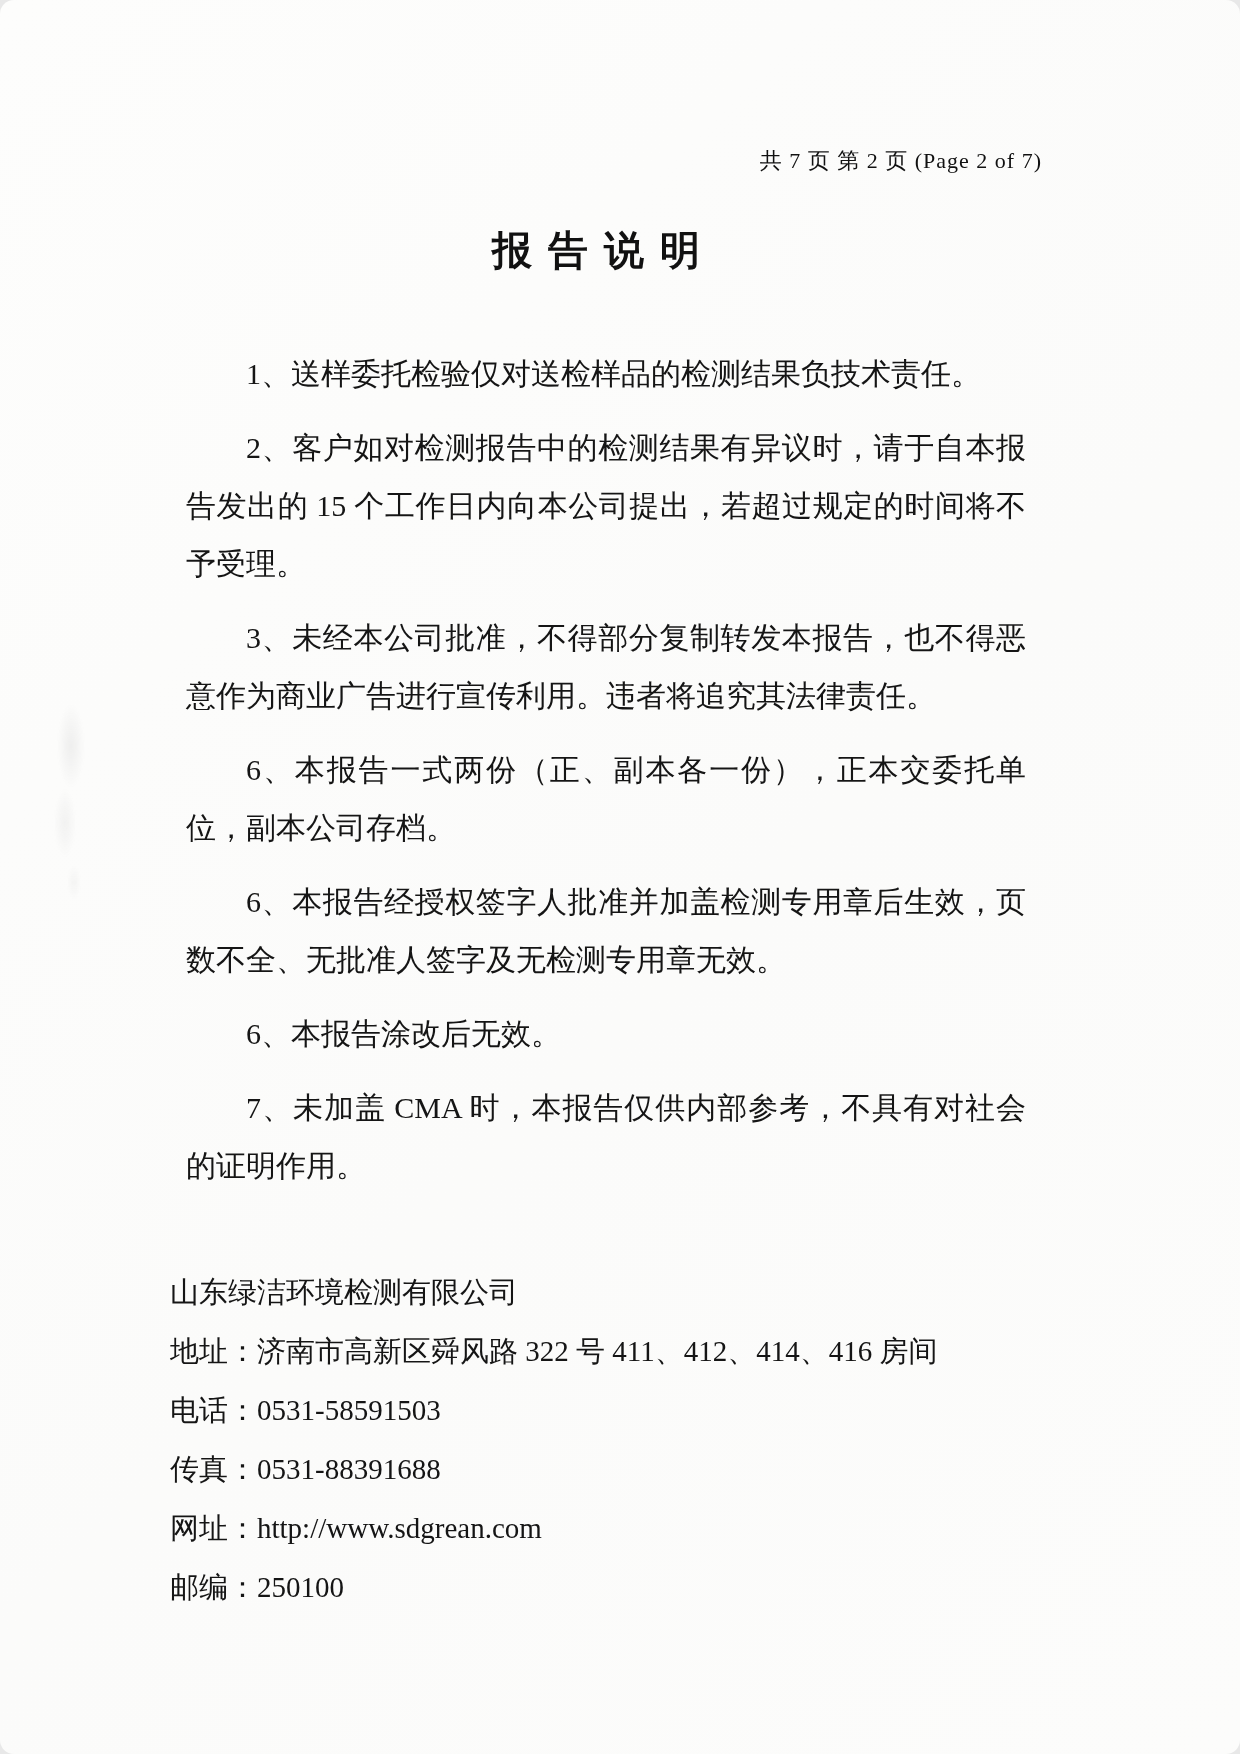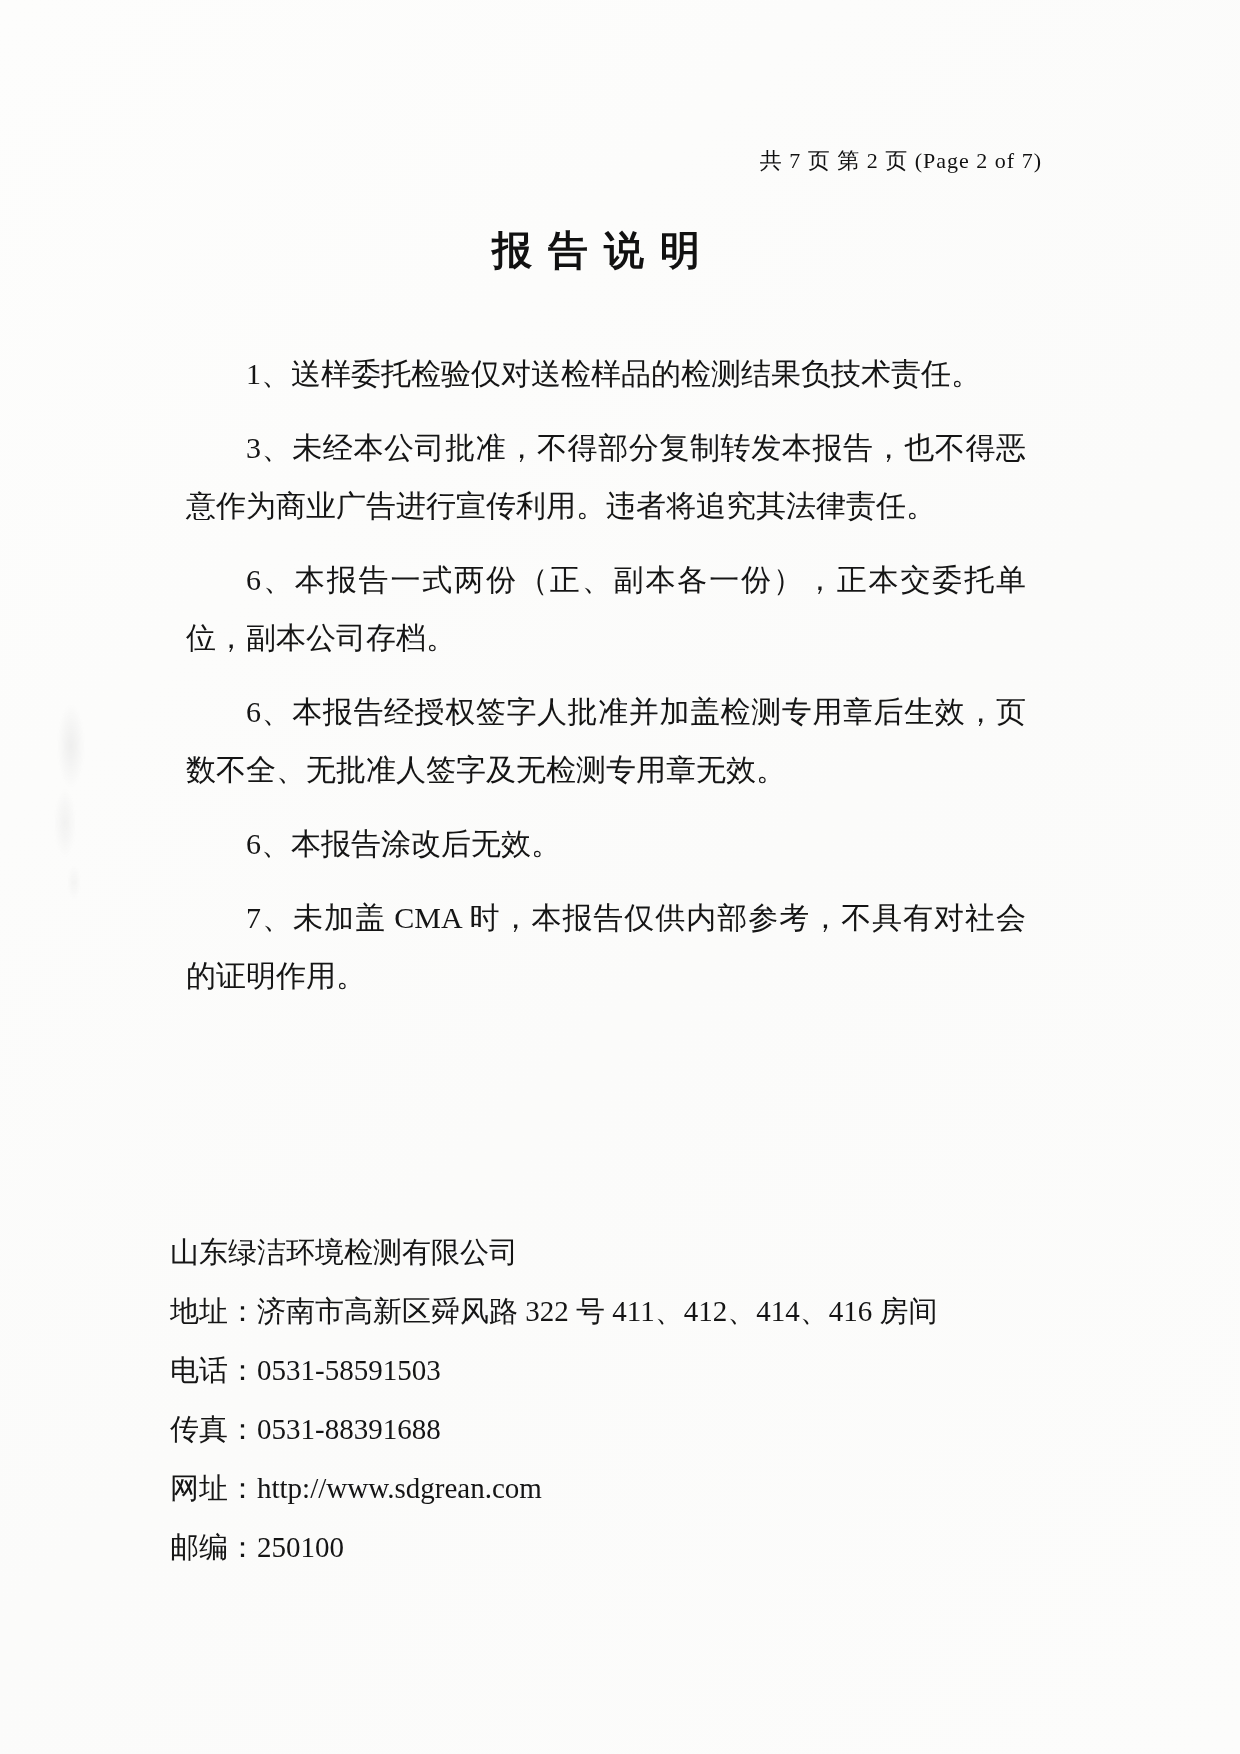--- a/index.html
+++ b/index.html
@@ -9,20 +9,21 @@
   }
   #page {
     position: relative;
     width: 1240px;
     height: 1754px;
     margin: 0 auto;
     background: linear-gradient(135deg, #fdfdfc 0%, #fbfbfa 55%, #fcfcfb 100%);
     overflow: hidden;
     font-family: "Liberation Serif", serif;
     color: #1a1a1a;
+    border-radius: 14px;
   }
   
   .smudge {
     position: absolute;
     left: 38px;
     top: 680px;
     width: 60px;
     height: 220px;
     background:
       radial-gradient(ellipse 20px 60px at 55% 30%, rgba(120,120,125,0.10), transparent 70%),
@@ -63,21 +64,21 @@
     text-align: justify;
     color: #151515;
   }
   .notes p {
     margin: 16px;
     text-indent: 2em;
   }
   .footer-block {
     position: absolute;
     left: 170px;
-    top: 1223px;
+    top: 1263px;
     width: 900px;
     font-size: 29px;
     line-height: 59px;
     color: #151515;
   }
   .footer-block .line {
     white-space: nowrap;
   }
 </style>
 </head>
@@ -86,20 +87,21 @@
 <div id="page">
 
   <div class="smudge"></div>
 
   <div class="page-header">共 7 页  第 2 页  (Page 2 of 7)</div>
 
   <h1 class="doc-title">报告说明</h1>
 
   <div class="notes">
     <p>1、送样委托检验仅对送检样品的检测结果负技术责任。</p>
+    <p>2、客户如对检测报告中的检测结果有异议时，请于自本报告发出的 15 个工作日内向本公司提出，若超过规定的时间将不予受理。</p>
     <p>3、未经本公司批准，不得部分复制转发本报告，也不得恶意作为商业广告进行宣传利用。违者将追究其法律责任。</p>
     <p>6、本报告一式两份（正、副本各一份），正本交委托单位，副本公司存档。</p>
     <p>6、本报告经授权签字人批准并加盖检测专用章后生效，页数不全、无批准人签字及无检测专用章无效。</p>
     <p>6、本报告涂改后无效。</p>
     <p>7、未加盖 CMA 时，本报告仅供内部参考，不具有对社会的证明作用。</p>
   </div>
 
   <div class="footer-block">
     <div class="line">
       <span>山东绿洁环境检测有限公司</span>

